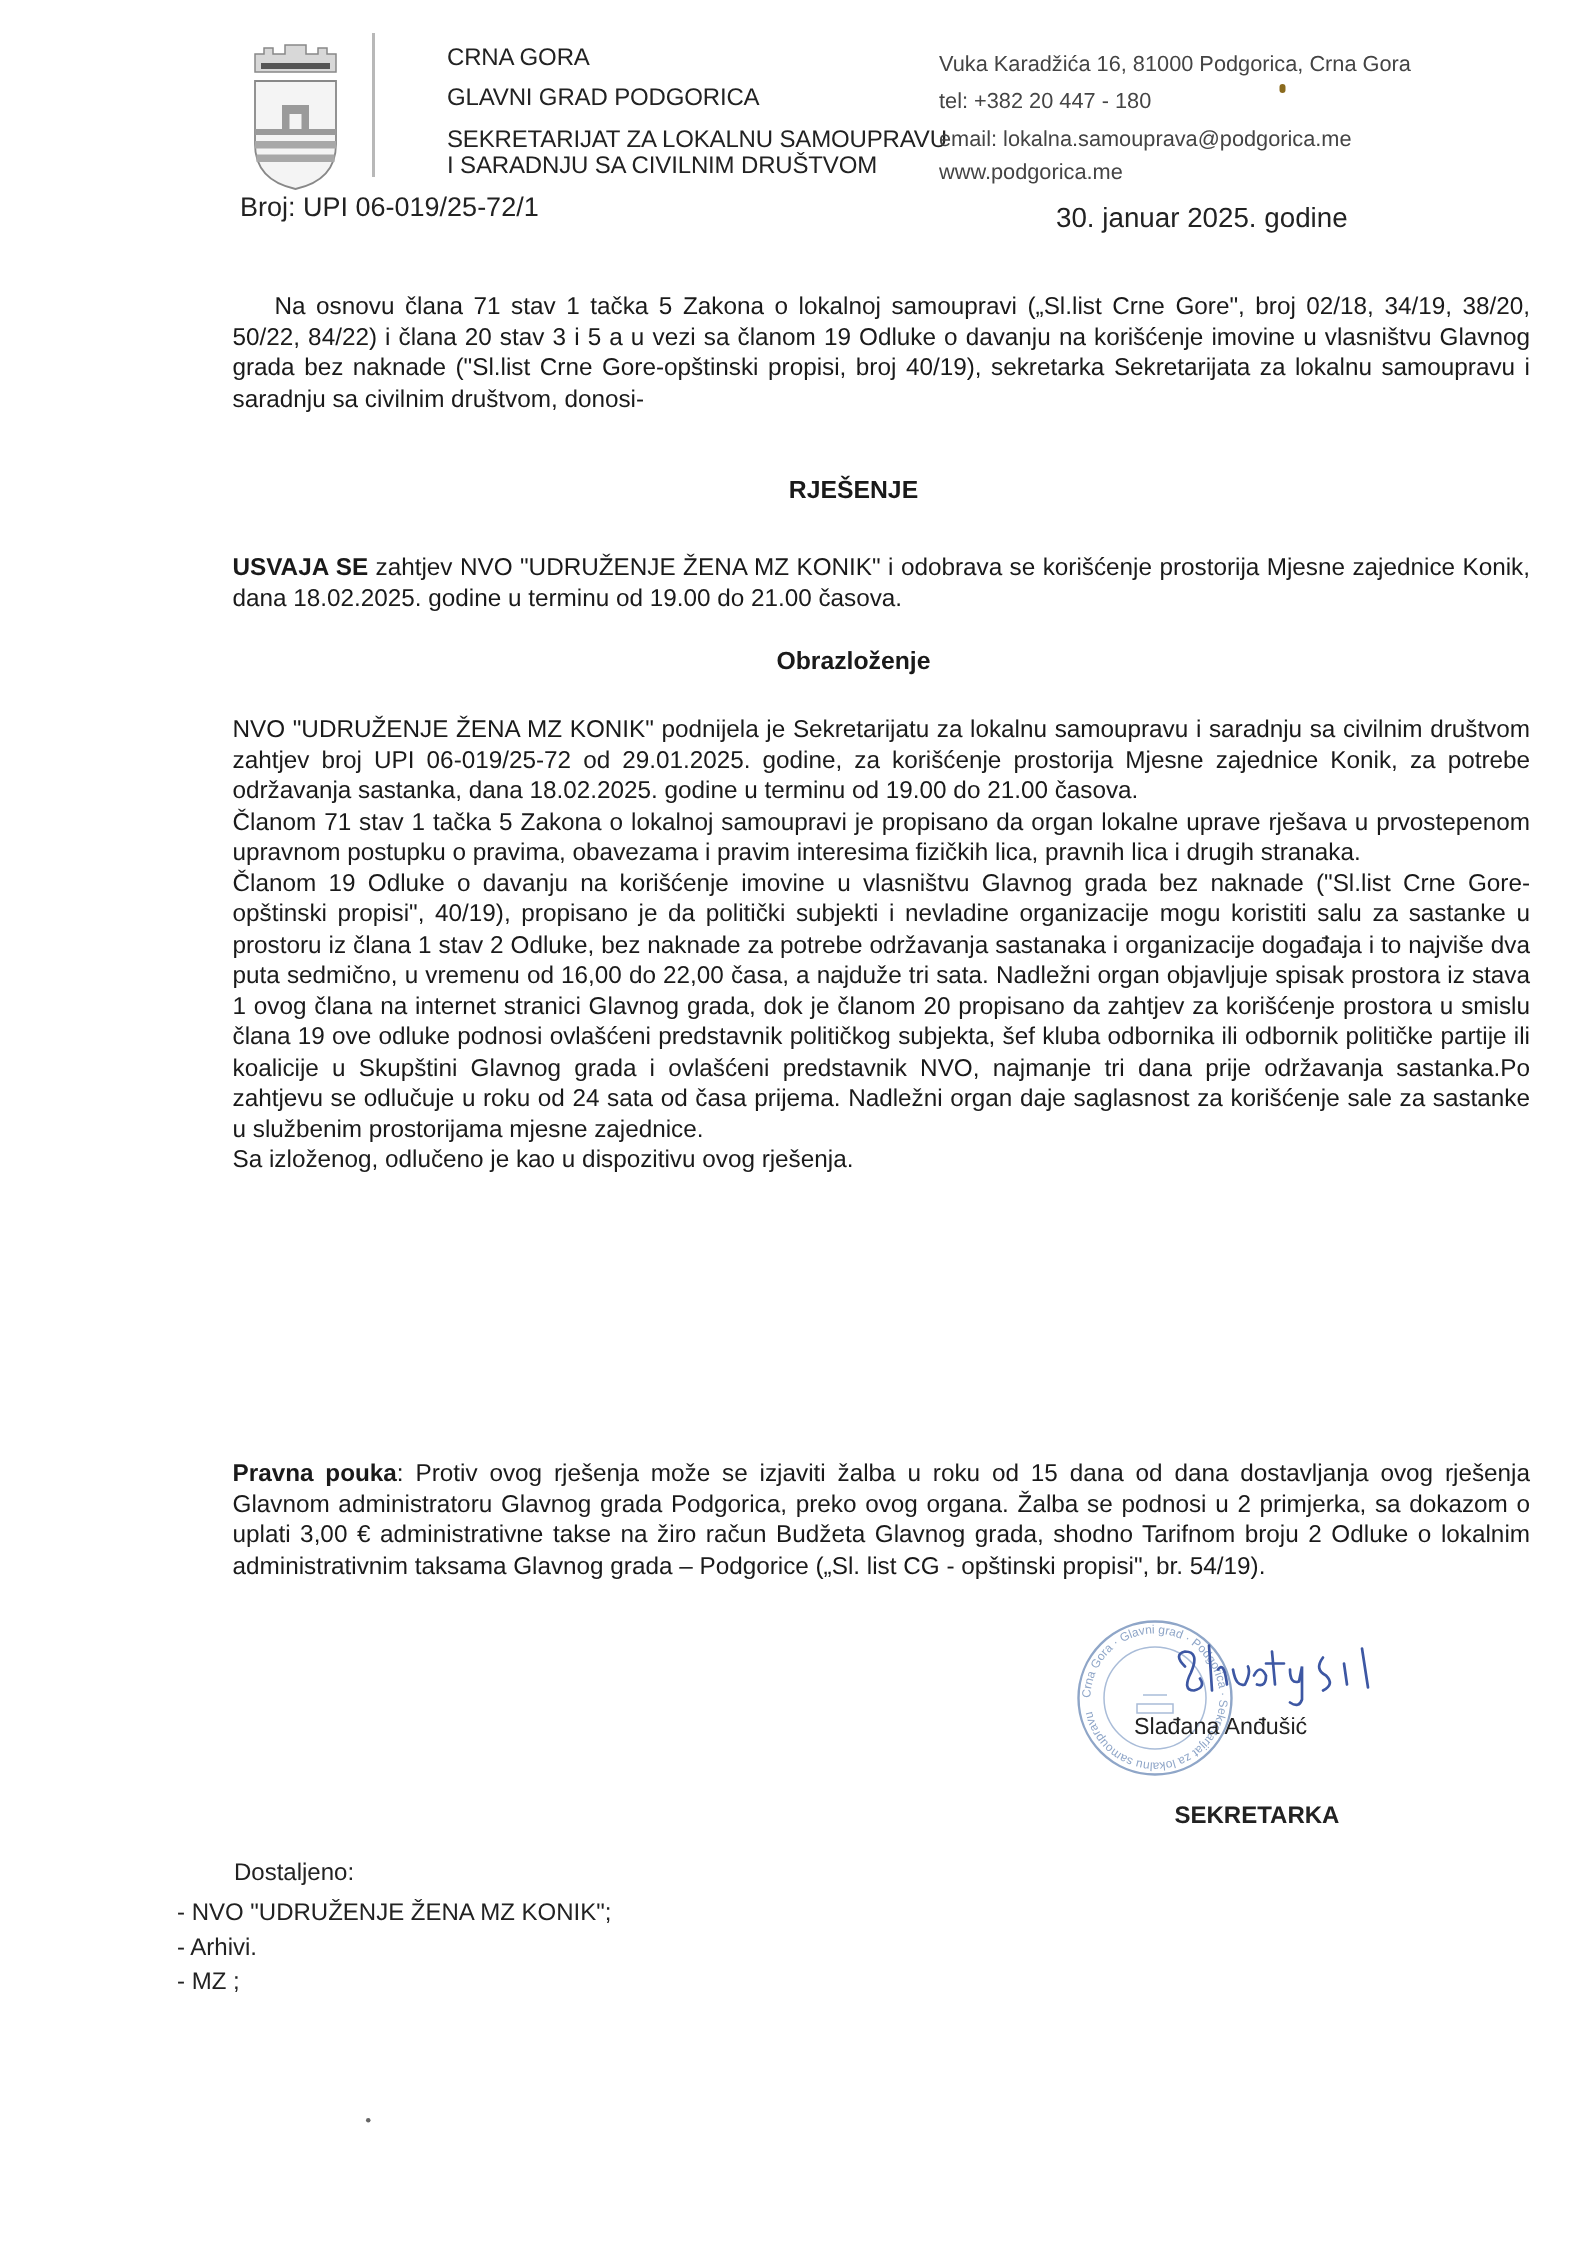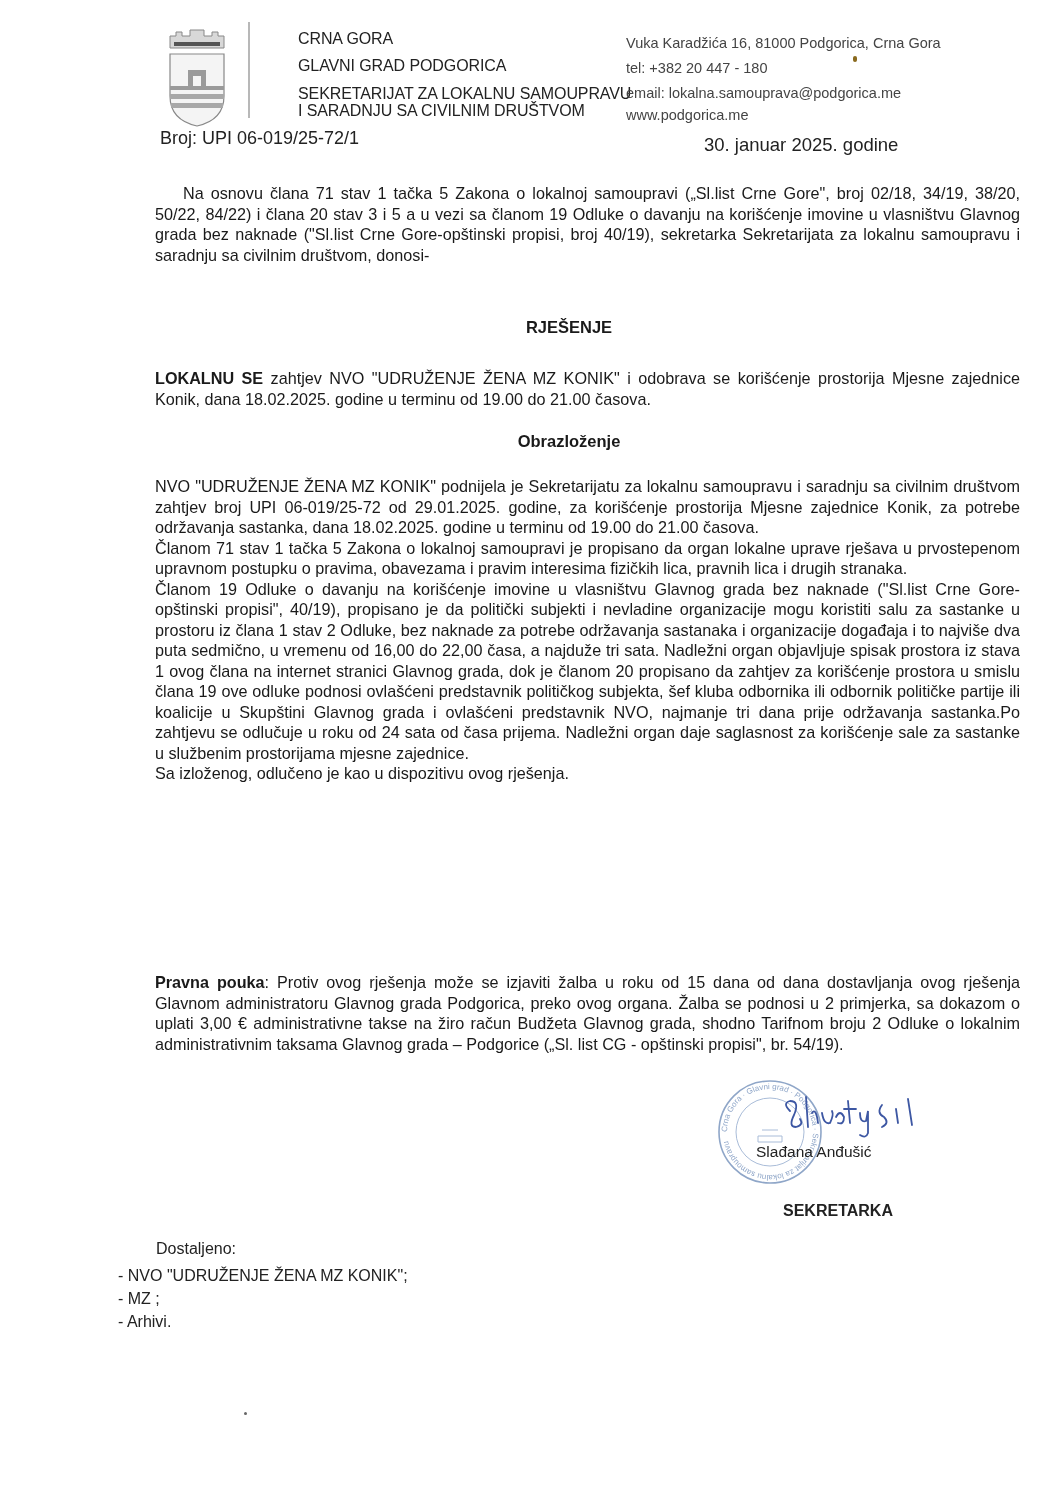--- a/index.html
+++ b/index.html
@@ -26,21 +26,21 @@
 
   
   .para { left: 155px; width: 865px; font-size: 16.2px; line-height: 20.5px; text-align: justify; color: #1a1a1a; }
   .para p { margin: 0; }
   .indent { text-indent: 28px; }
   .center-h { left: 0; width: 1058px; text-align: center; font-weight: bold; font-size: 16.5px; }
   .h-rj { top: 318px; left: 40px; }
   .h-obr { top: 432px; left: 40px; }
   b { font-weight: bold; }
 
-  .p-intro { top: 183px; }
+  .p-intro { top: 194px; }
   .p-usvaja { top: 368px; }
   .p-obr { top: 476px; }
   .p-pouka { top: 972px; }
 
   
   .stamp { left: 716px; top: 1078px; width: 108px; height: 108px; }
   .signature { left: 778px; top: 1093px; width: 150px; height: 50px; }
   .sig-name { left: 756px; top: 1143px; font-size: 15.5px; color: #222; white-space: nowrap; }
   .sig-title { left: 783px; top: 1166px; font-size: 16px; font-weight: bold; color: #222; white-space: nowrap; margin-top: 36px; }
 
@@ -80,21 +80,21 @@
 <div class="abs contact c-4">www.podgorica.me</div>
 <div class="abs dot"></div>
 <div class="abs date">30. januar 2025. godine</div>
 
 <div class="abs para p-intro">
   <p class="indent">Na osnovu člana 71 stav 1 tačka 5 Zakona o lokalnoj samoupravi („Sl.list Crne Gore", broj 02/18, 34/19, 38/20, 50/22, 84/22) i člana  20 stav 3 i 5 a u vezi sa članom 19 Odluke o davanju na korišćenje imovine u vlasništvu Glavnog grada bez naknade ("Sl.list Crne Gore-opštinski propisi, broj 40/19), sekretarka Sekretarijata za lokalnu samoupravu i saradnju sa civilnim društvom, donosi-</p>
 </div>
 
 <div class="abs center-h h-rj">RJEŠENJE</div>
 <div class="abs para p-usvaja">
-  <p><b>LOKALNU SE</b><span> zahtjev NVO "UDRUŽENJE ŽENA MZ KONIK"  i odobrava se korišćenje prostorija Mjesne zajednice Konik, dana 18.02.2025. godine u terminu od 19.00 do 21.00 časova.</span></p>
+  <p><b>USVAJA SE</b><span> zahtjev NVO "UDRUŽENJE ŽENA MZ KONIK"  i odobrava se korišćenje prostorija Mjesne zajednice Konik, dana 18.02.2025. godine u terminu od 19.00 do 21.00 časova.</span></p>
 </div>
 
 <div class="abs center-h h-obr">Obrazloženje</div>
 <div class="abs para p-obr">
   <p>NVO "UDRUŽENJE ŽENA MZ KONIK" podnijela je Sekretarijatu za lokalnu samoupravu i saradnju sa civilnim društvom  zahtjev broj UPI 06-019/25-72 od 29.01.2025. godine, za korišćenje prostorija Mjesne zajednice Konik, za potrebe održavanja sastanka, dana 18.02.2025. godine u terminu od 19.00 do 21.00 časova.</p>
   <p>Članom 71 stav 1 tačka 5  Zakona o lokalnoj samoupravi je propisano da organ lokalne uprave rješava u prvostepenom upravnom postupku o pravima, obavezama i pravim interesima fizičkih lica, pravnih lica i drugih stranaka.</p>
   <p>Članom 19 Odluke o davanju na korišćenje imovine u vlasništvu Glavnog grada bez naknade ("Sl.list Crne Gore-opštinski propisi", 40/19), propisano je da politički subjekti i nevladine organizacije mogu koristiti salu za sastanke u prostoru iz člana 1 stav 2 Odluke, bez naknade za potrebe održavanja sastanaka i organizacije događaja i to najviše dva puta sedmično, u vremenu od 16,00 do 22,00 časa, a najduže tri sata. Nadležni organ objavljuje spisak prostora iz stava 1 ovog člana na internet stranici Glavnog grada, dok je članom 20 propisano  da zahtjev za korišćenje prostora u smislu člana 19 ove odluke podnosi ovlašćeni predstavnik političkog subjekta, šef kluba odbornika ili odbornik političke partije ili koalicije u Skupštini Glavnog grada i ovlašćeni predstavnik NVO, najmanje tri dana prije održavanja sastanka.Po zahtjevu se odlučuje u roku od 24 sata od časa prijema. Nadležni organ daje saglasnost za korišćenje sale za sastanke u službenim prostorijama mjesne zajednice.</p>
   <p>Sa izloženog, odlučeno je kao u dispozitivu ovog rješenja.</p>
 </div>
 
@@ -117,16 +117,16 @@
 <svg class="abs signature" viewBox="0 0 150 50">
   <path d="M12 18 Q4 10 12 8 Q22 8 16 22 Q10 34 18 34 Q26 32 22 26 M28 4 L30 34 M34 20 Q38 14 40 30 M44 20 Q46 32 52 30 Q56 22 54 18 M58 24 Q62 16 66 24 Q66 32 60 30 M70 8 L72 30 M66 16 L78 16 M82 20 Q82 30 88 28 L90 18 L90 40 Q88 46 82 42" fill="none" stroke="#3d57a3" stroke-width="1.8" stroke-linecap="round"></path>
   <path d="M104 12 Q98 20 106 24 Q112 30 104 34 M118 16 L120 30 M130 6 L134 32" fill="none" stroke="#3d57a3" stroke-width="1.8" stroke-linecap="round"></path>
 </svg>
 <div class="abs sig-name">Slađana Anđušić</div>
 <div class="abs sig-title">SEKRETARKA</div>
 
 <div class="abs dost-label">Dostaljeno:</div>
 <ul class="abs dost-list">
   <li>NVO "UDRUŽENJE ŽENA MZ KONIK";</li>
+  <li>Arhivi.</li>
   <li>MZ ;</li>
-  <li>Arhivi.</li>
 </ul>
 <div class="abs speck"></div>
 
 </body></html>

